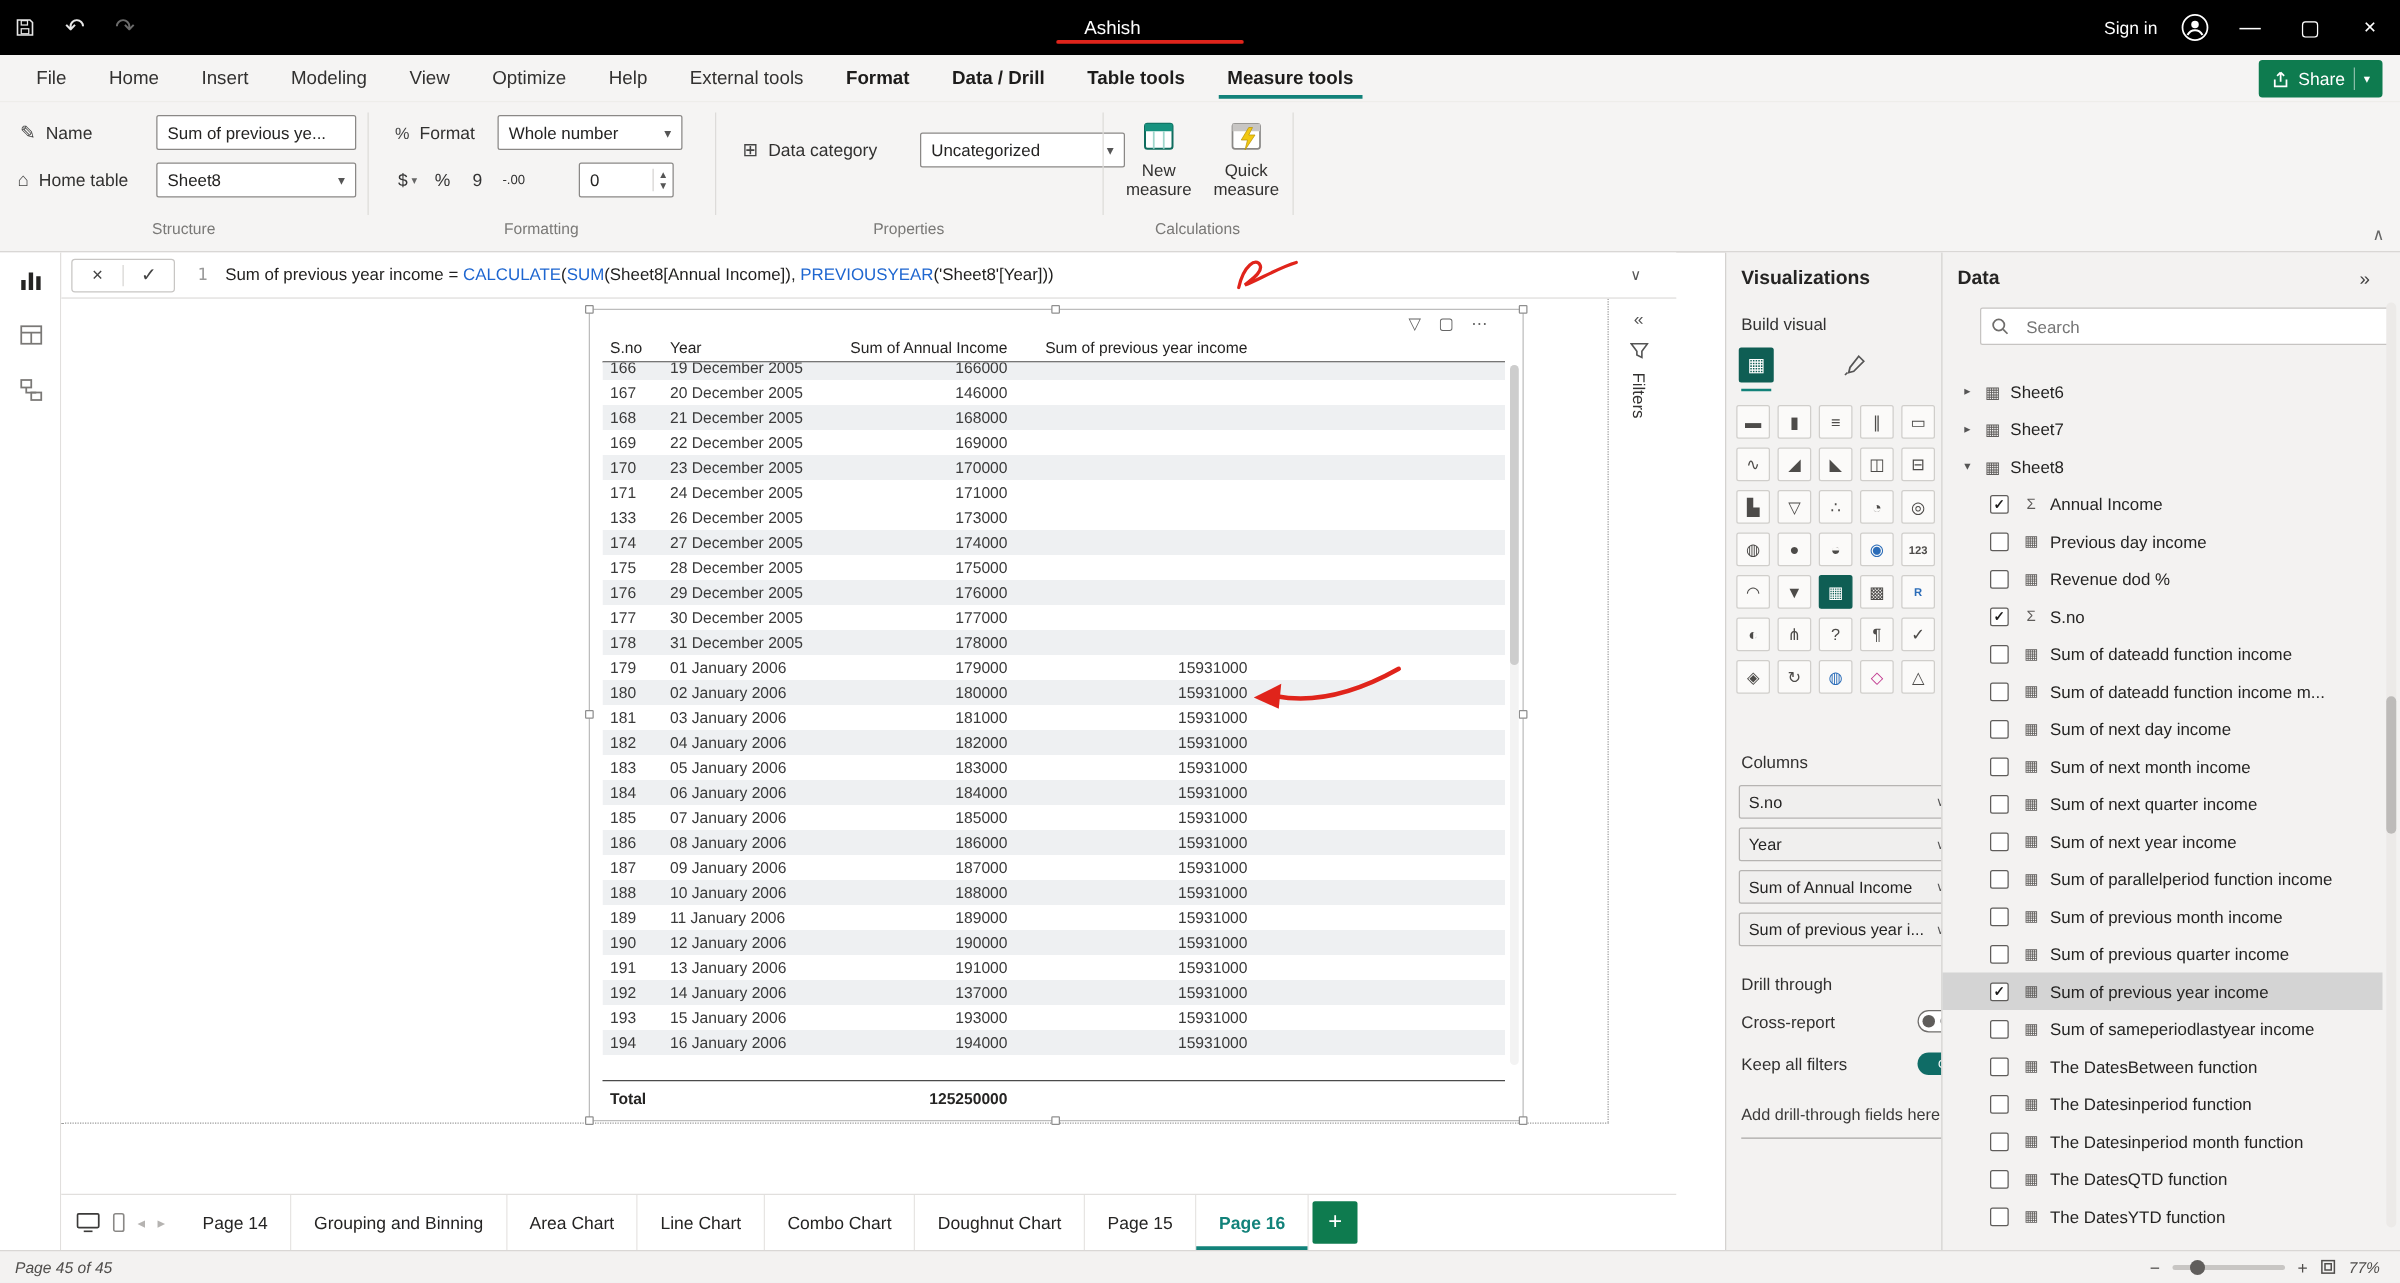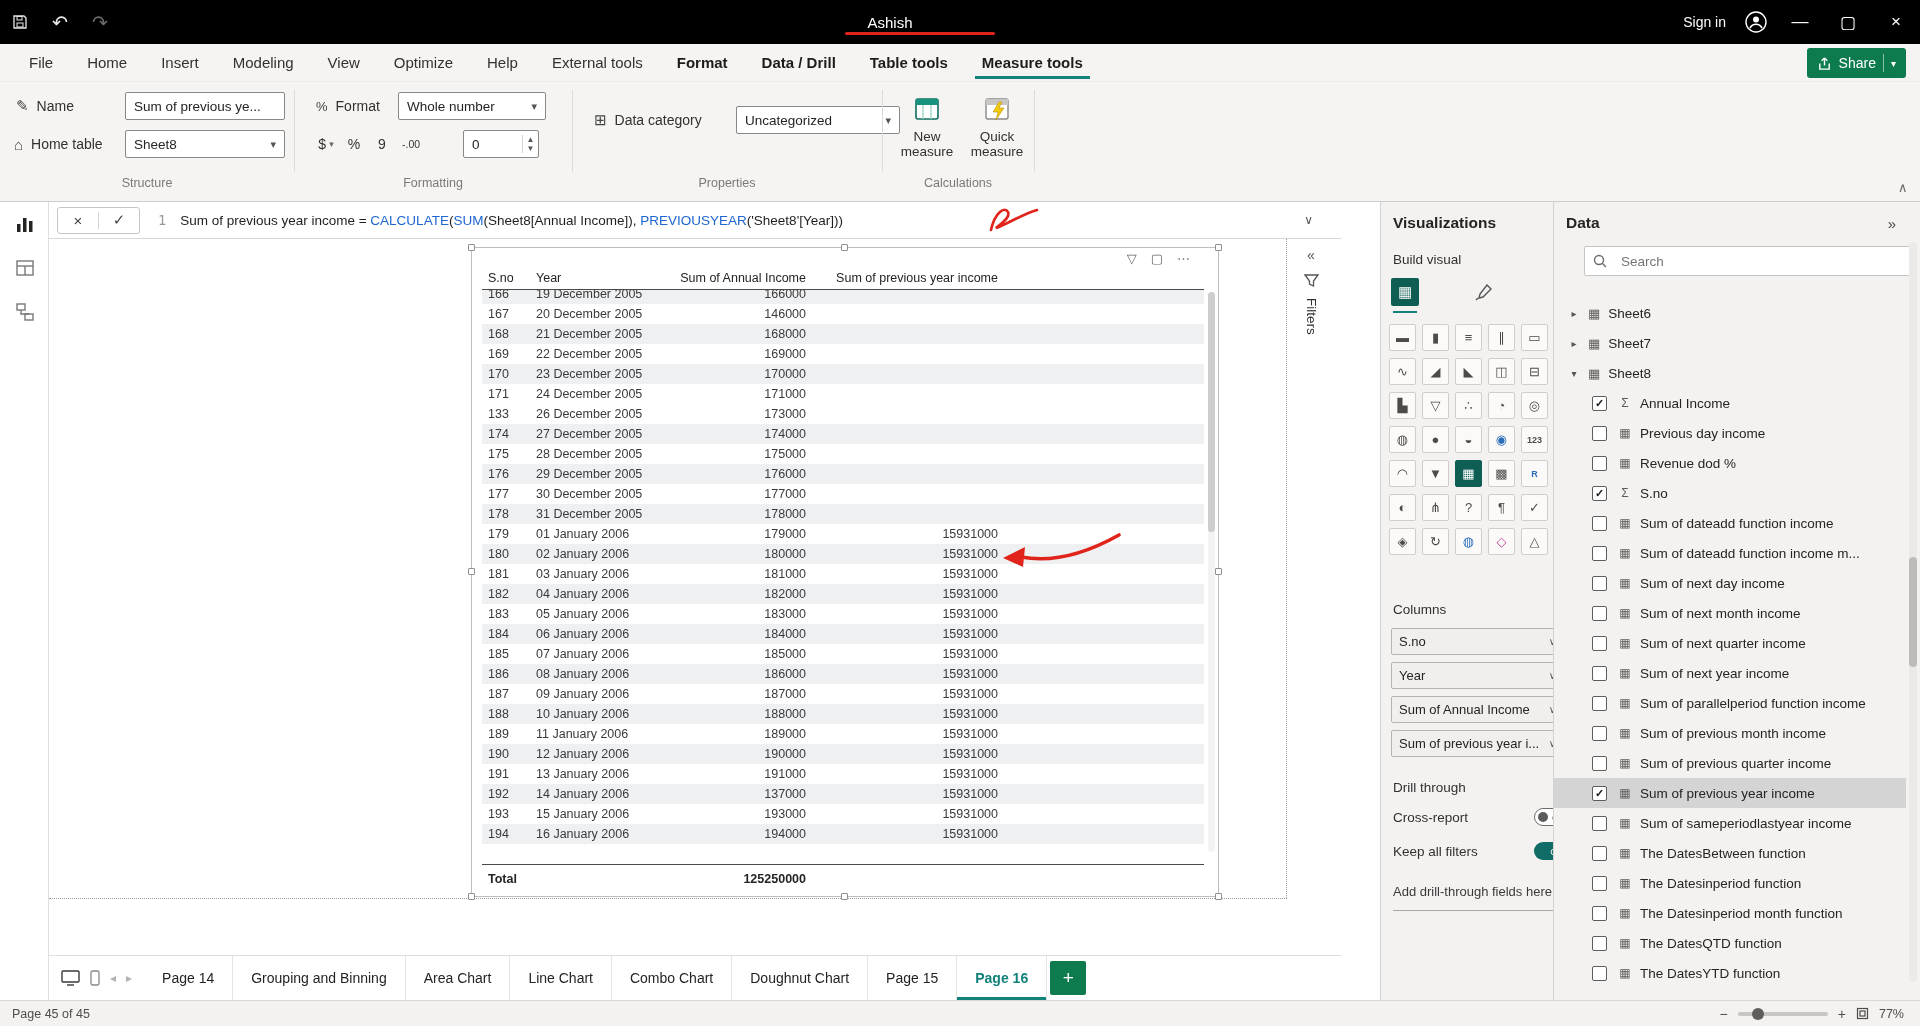--- a/index.html
+++ b/index.html
@@ -162,21 +162,21 @@
   #pb-controls .arr{color:#b5b3b1;font-size:12px;}
   #page-tabs{display:flex;align-items:stretch;}
   .page-tab{display:flex;align-items:center;padding:0 18px;font-size:14px;color:#252423;border-right:1px solid #e7e5e3;position:relative;white-space:nowrap;}
   .page-tab.active{color:var(--teal);font-weight:700;}
   .page-tab.active::after{content:"";position:absolute;left:0;right:0;bottom:0;height:3px;background:var(--teal);}
   #add-page{width:36px;margin:5px 0 5px 3px;background:var(--green);color:#fff;display:flex;align-items:center;justify-content:center;
             font-size:19px;border-radius:2px;}
 
   
   #statusbar{position:absolute;left:0;top:1000px;right:0;height:26px;background:#f3f2f1;border-top:1px solid #d9d7d5;
-             display:flex;align-items:center;font-size:12.5px;color:#4f4d4b;}
+             display:flex;align-items:center;font-size:12.5px;color:#4f4d4b;font-style:italic;}
   #status-left{margin-left:12px;}
   #status-right{position:absolute;right:16px;display:flex;align-items:center;gap:10px;}
   #zoom-track{width:90px;height:4px;background:#c8c6c4;border-radius:2px;position:relative;}
   #zoom-thumb{position:absolute;left:14px;top:-4px;width:12px;height:12px;border-radius:50%;background:#605e5c;}
   .zbtn{font-size:14px;color:#4f4d4b;}
 
   svg{display:block;}
 </style>
 </head>
 <body>

